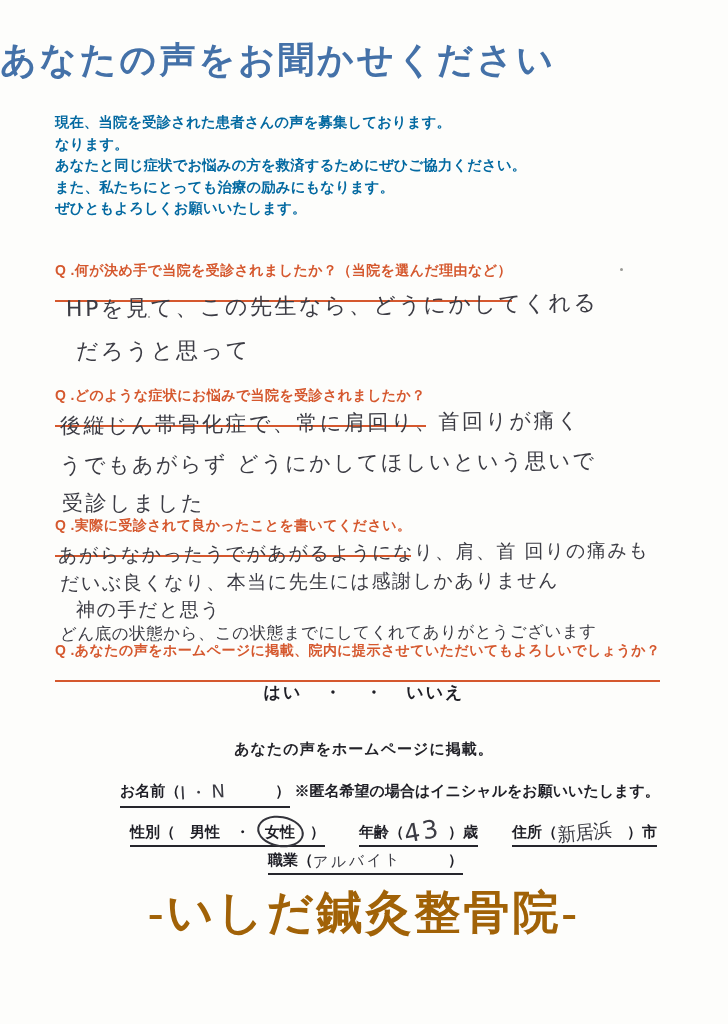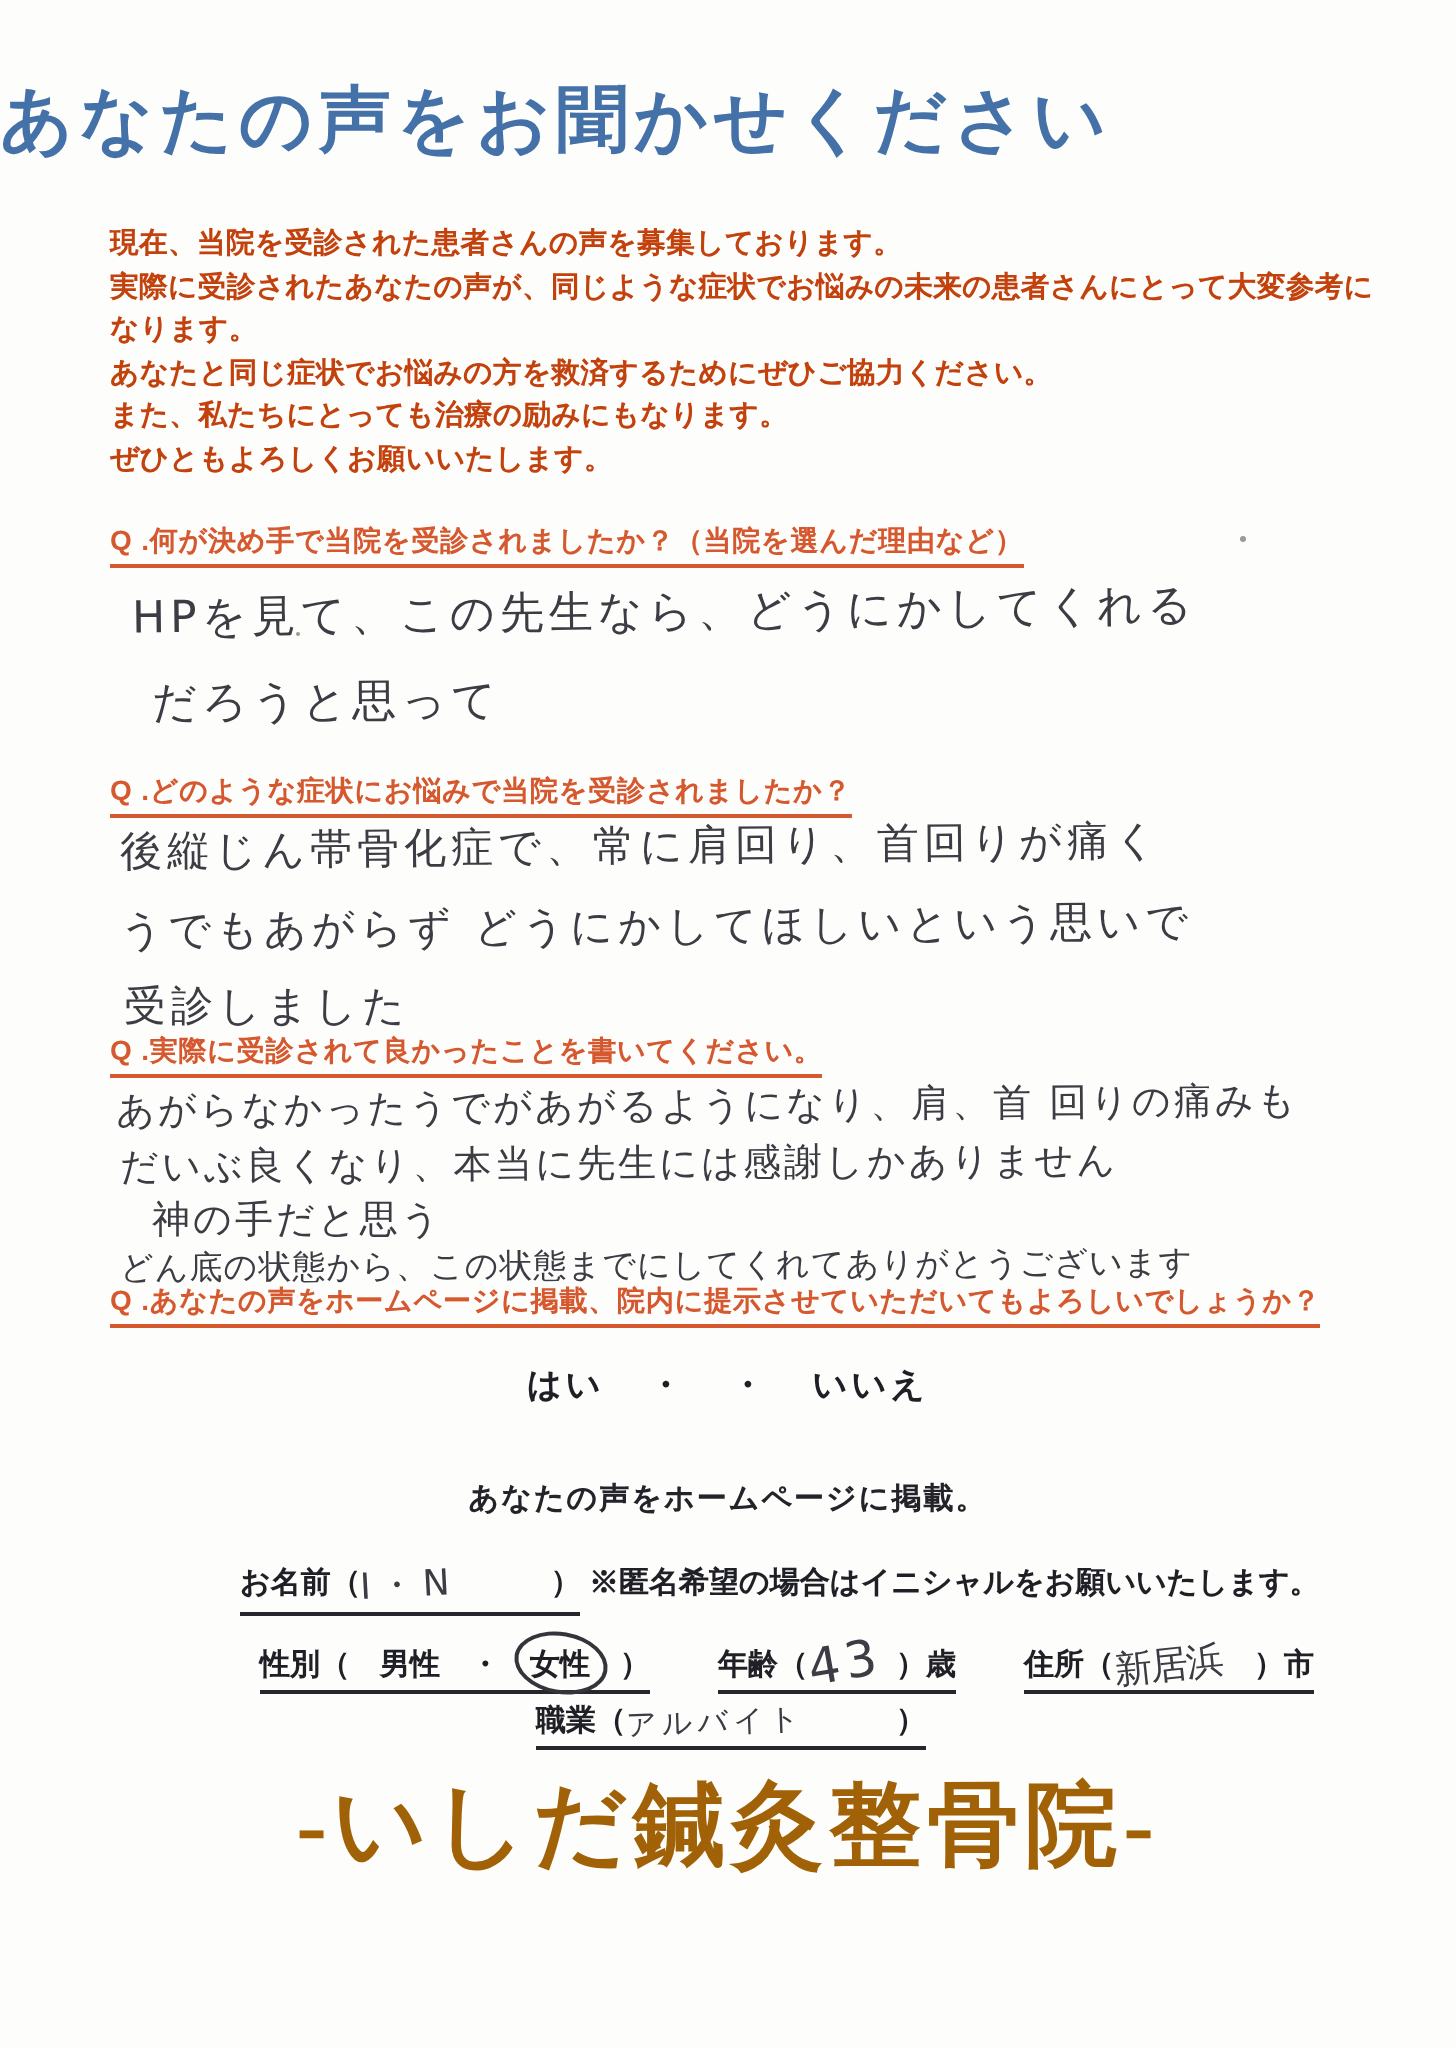--- a/index.html
+++ b/index.html
@@ -8,25 +8,25 @@
     background:#fdfdfb;overflow:hidden;
     font-family:"Liberation Sans",sans-serif;color:#232329;
   }
   .abs{position:absolute;white-space:nowrap;}
   .title{
     top:36px;left:0;width:100%;
     font-family:"Liberation Serif",serif;font-weight:700;
     font-size:36px;letter-spacing:3px;color:#4471a8;
   }
   .intro{left:55px;top:112px;font-size:14.3px;font-weight:700;
-    line-height:21.5px;letter-spacing:0.2px;color:#c2410c;}
+    line-height:21.5px;letter-spacing:0.2px;color:#0369a1;}
   .intro div{white-space:nowrap;}
   .q{
     left:55px;color:#d5582e;font-size:14px;font-weight:700;
-    letter-spacing:0.4px;border-bottom:2px solid #d5582e;padding-bottom:2px;
+    letter-spacing:0.4px;border-bottom:2px solid #d5582e;padding-bottom:20px;
   }
   .q1{top:262px;} .q2{top:387px;} .q3{top:517px;} .q4{top:642px;}
   .hw{
     font-family:"DejaVu Sans",sans-serif;color:#3c3c44;
     letter-spacing:2.5px;font-weight:400;
   }
   .a1a{left:66px;top:291px;font-size:22px;transform:rotate(-0.7deg);}
   .a1b{left:76px;top:336px;font-size:22px;transform:rotate(-0.4deg);}
   .a2a{left:60px;top:409px;font-size:21px;transform:rotate(-0.6deg);}
   .a2b{left:60px;top:449px;font-size:21px;transform:rotate(-0.5deg);}
@@ -72,21 +72,20 @@
 </style>
 </head>
 <body>
 
 <div class="page">
 
   <div class="abs title">あなたの声をお聞かせください</div>
 
   <div class="abs intro">
     <div>現在、当院を受診された患者さんの声を募集しております。</div>
-    <div>実際に受診されたあなたの声が、同じような症状でお悩みの未来の患者さんにとって大変参考に</div>
     <div>なります。</div>
     <div>あなたと同じ症状でお悩みの方を救済するためにぜひご協力ください。</div>
     <div>また、私たちにとっても治療の励みにもなります。</div>
     <div>ぜひともよろしくお願いいたします。</div>
   </div>
 
   <div class="abs q q1">Q .何が決め手で当院を受診されましたか？（当院を選んだ理由など）</div>
   <div class="abs hw a1a">HPを見て、この先生なら、どうにかしてくれる</div>
   <div class="abs hw a1b">だろうと思って</div>
 

